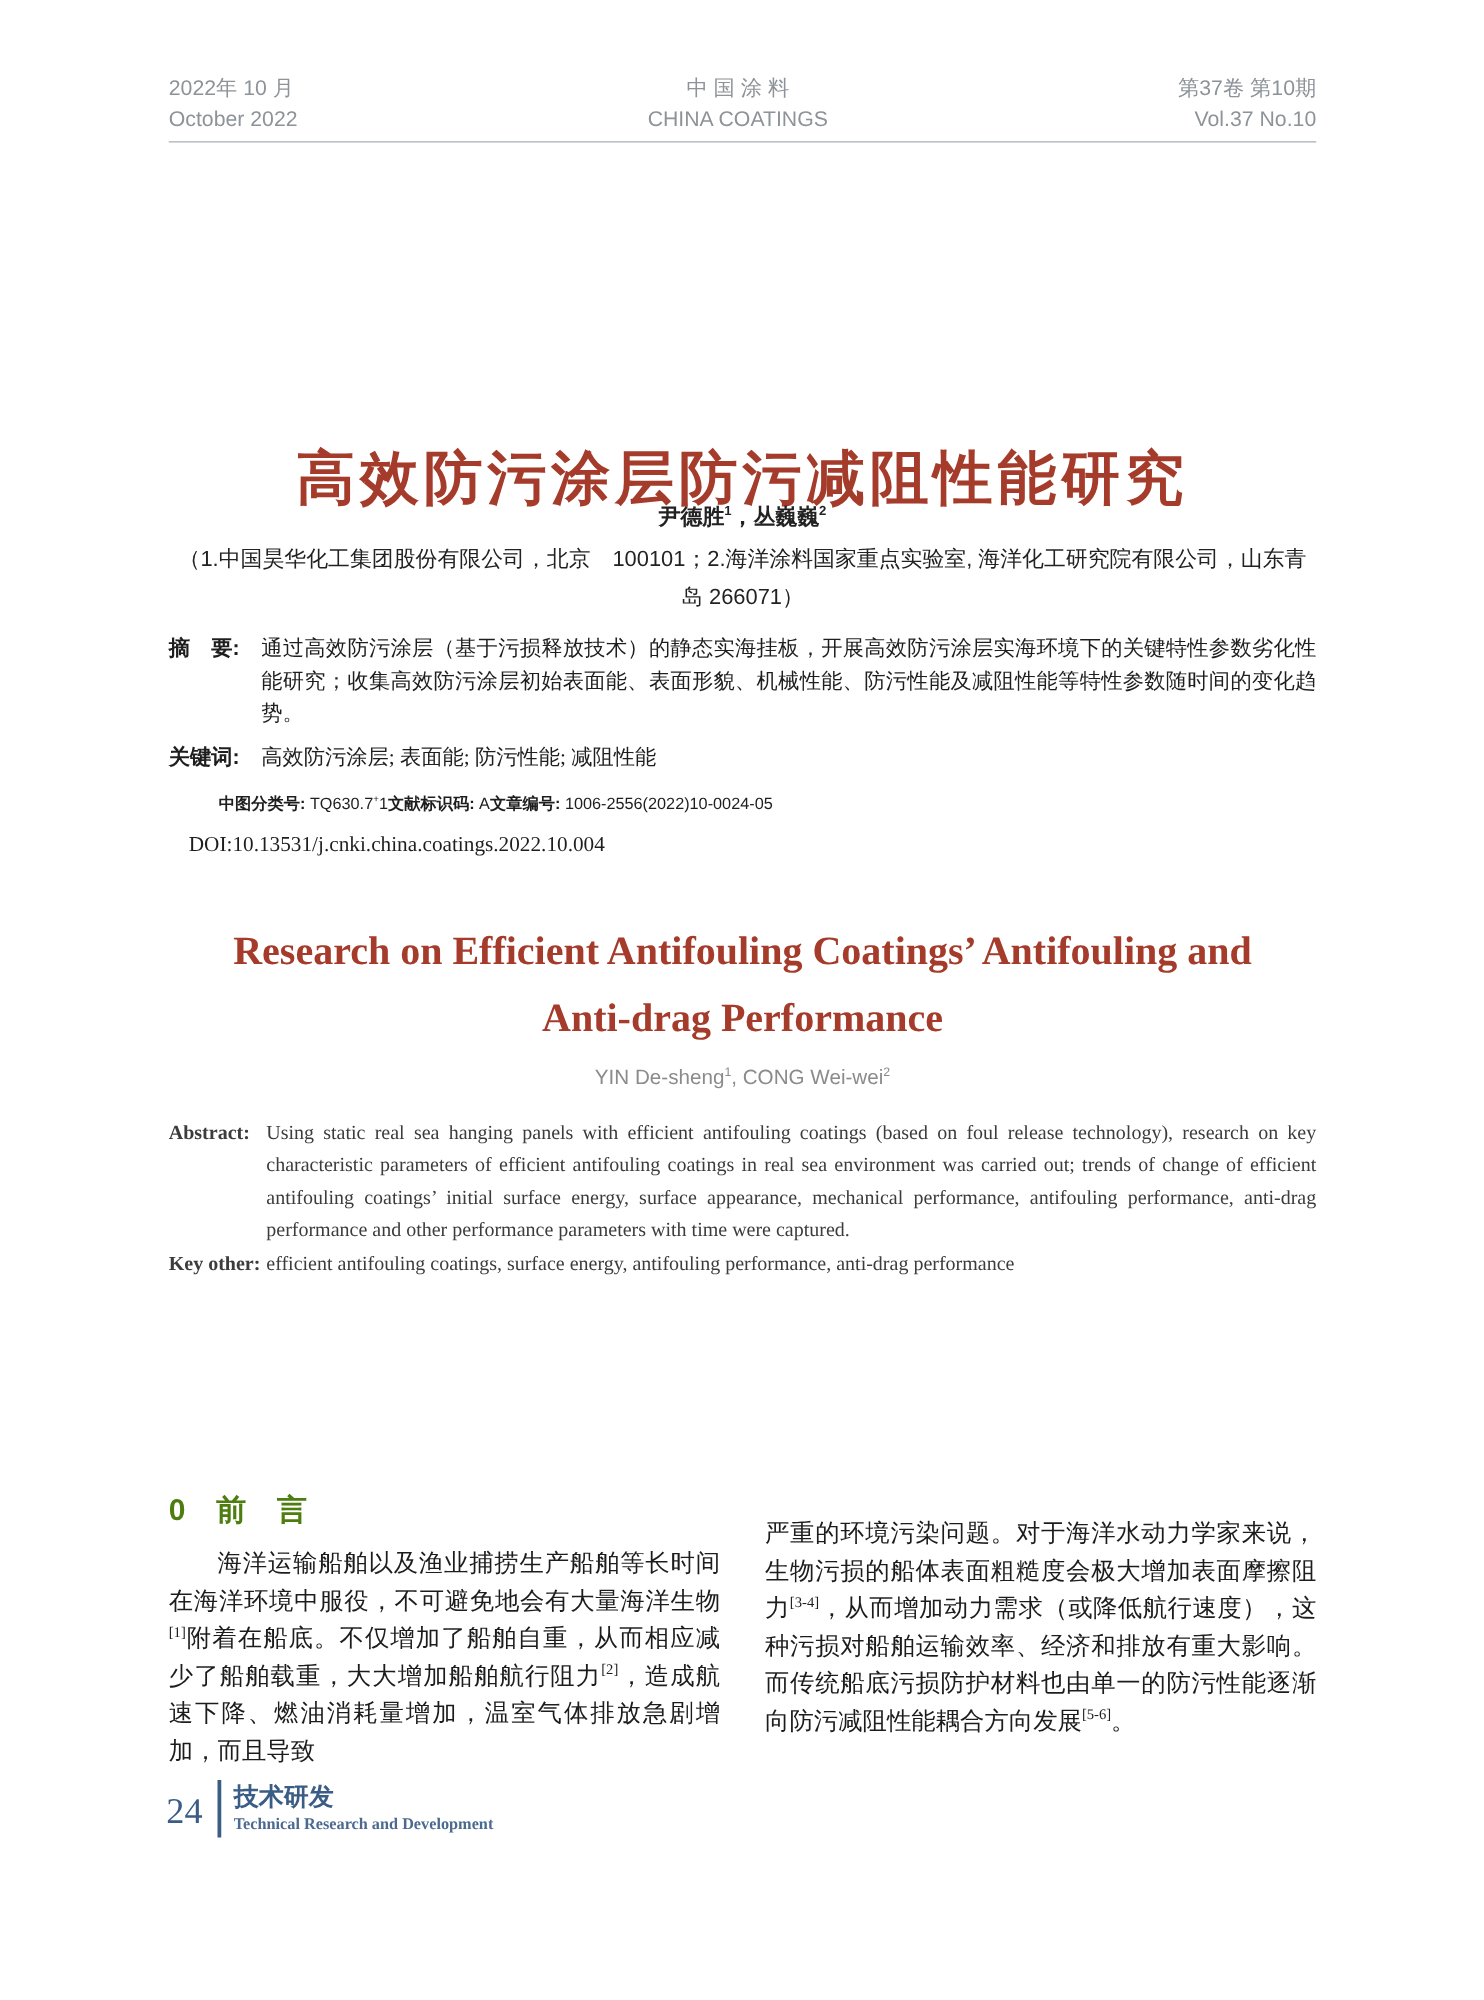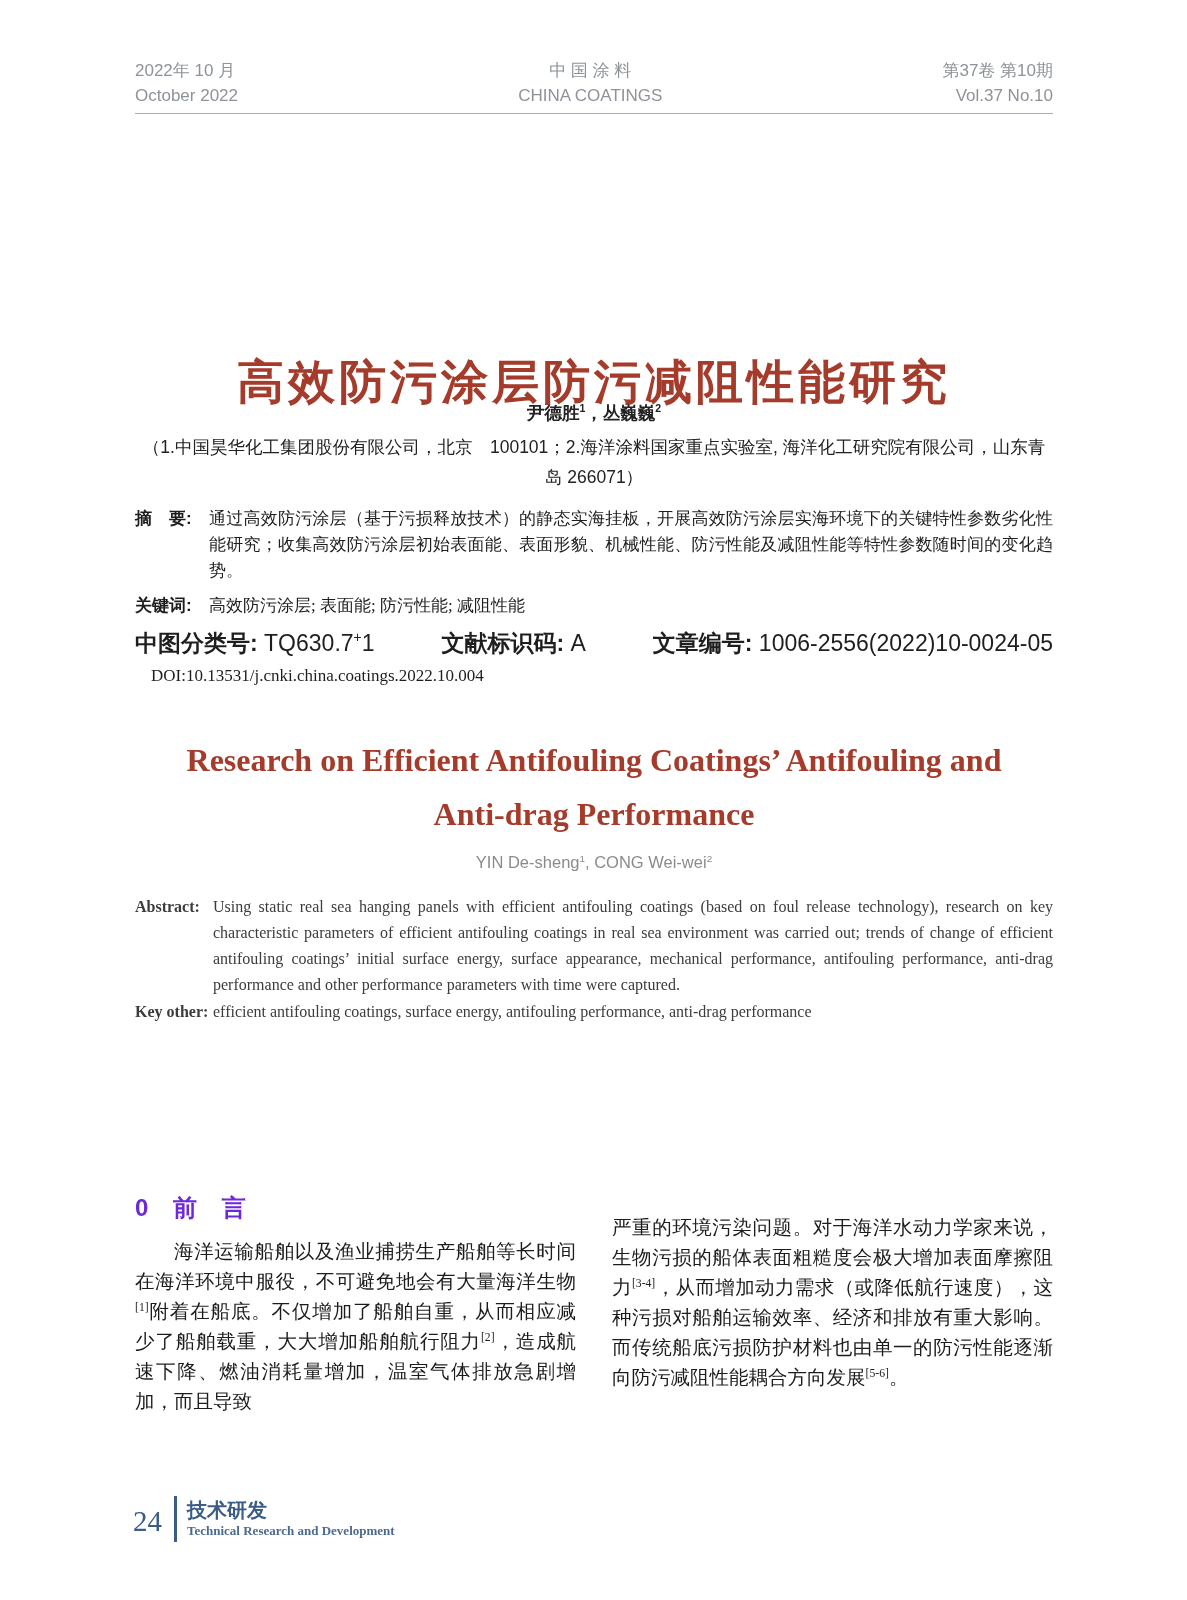--- a/index.html
+++ b/index.html
@@ -40,21 +40,21 @@
   }
 
   
   .cn-meta{position:absolute;left:135px;width:918px;top:506px;}
   .hang{position:relative;padding-left:74px;text-align:justify;}
   .hang .hang-label{position:absolute;left:0;top:0;font-weight:bold;white-space:nowrap;}
   .zh-abstract{font-size:17px;line-height:26px;font-family:"Liberation Serif","DejaVu Serif",serif;}
   .zh-abstract .hang-label{font-family:"Liberation Sans","DejaVu Sans",sans-serif;}
   .zh-keywords{margin-top:9px;font-size:17px;line-height:26px;font-family:"Liberation Serif","DejaVu Serif",serif;}
   .zh-keywords .hang-label{font-family:"Liberation Sans","DejaVu Sans",sans-serif;}
-  .meta-row{margin-top:11px;display:flex;justify-content:space-between;font-size:23px;line-height:26px;}
+  .meta-row{margin-top:11px;display:flex;justify-content:flex-start;font-size:13px;line-height:26px;margin-left:40px;}
   .meta-row b{font-weight:bold;}
   .doi{margin-top:8px;font-size:17px;line-height:24px;font-family:"Liberation Serif","DejaVu Serif",serif;margin-left:16px;}
 
   
   .en-block{position:absolute;left:135px;width:918px;top:733px;}
   .title-en{
     max-width:880px;margin:0 auto;text-align:center;
     font-family:"Liberation Serif","DejaVu Serif",serif;
     font-size:32px;line-height:54px;font-weight:bold;color:#A53B2A;
   }
@@ -69,40 +69,40 @@
     font-size:16px;line-height:26px;color:#3c3c3c;
   }
   .en-abstract .hang,.en-keywords .hang{padding-left:78px;}
   .en-keywords{margin-top:1px;font-family:"Liberation Serif","DejaVu Serif",serif;
     font-size:16px;line-height:26px;color:#3c3c3c;}
 
   
   .columns{position:absolute;left:135px;width:918px;top:1192px;display:flex;gap:36px;}
   .col{width:441px;}
   .sec-heading{
-    margin:0 0 13px 0;font-size:24px;font-weight:bold;color:#6d28d9;
+    margin:0 0 13px 0;font-size:24px;font-weight:bold;color:#4d7c0f;
     word-spacing:16px;letter-spacing:1px;
   }
   .body-text{
     margin:0;font-family:"Liberation Serif","DejaVu Serif",serif;
     font-size:19.5px;line-height:30px;text-align:justify;color:#1c1c1c;
   }
   .indent{text-indent:2em;}
   .col-right-pad{padding-top:21px;}
 
   
   .footnotes{
     position:absolute;left:135px;width:918px;top:1388px;
     border-top:1px solid #9aa0a5;padding-top:8px;
     font-size:16px;line-height:30px;color:#4e4e4e;
   }
   .footnotes b{font-weight:bold;}
 
   
-  .footer{position:absolute;left:133px;top:1496px;display:flex;align-items:center;}
+  .footer{position:absolute;left:133px;top:1424px;display:flex;align-items:center;}
   .page-num{
     font-family:"Liberation Serif","DejaVu Serif",serif;
     font-size:29px;color:#3A5C85;align-self:flex-end;padding-bottom:4px;
   }
   .footer-bar{width:3px;height:46px;background:#3A5C85;margin:0 10px 0 12px;}
   .footer-sec-zh{font-size:20px;font-weight:bold;color:#3A5C85;line-height:24px;}
   .footer-sec-en{
     font-family:"Liberation Serif","DejaVu Serif",serif;font-weight:bold;
     font-size:13px;color:#4C6A8F;line-height:18px;
   }

